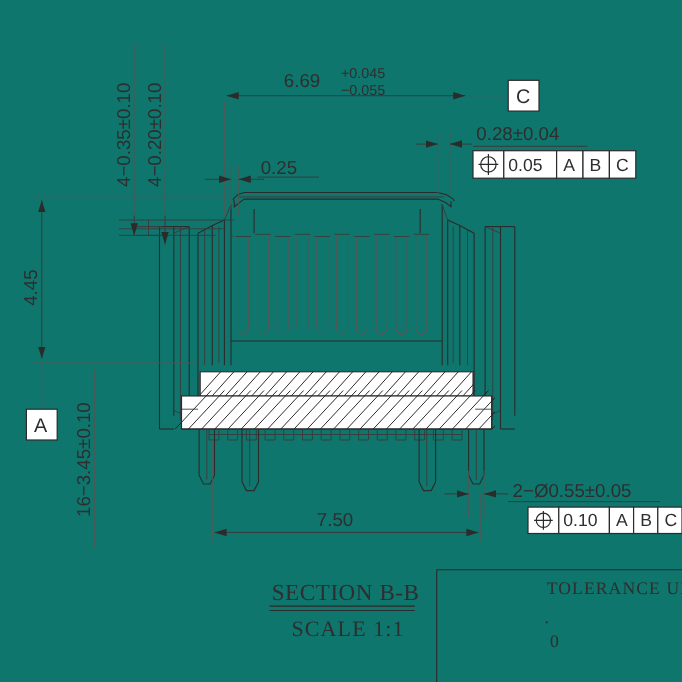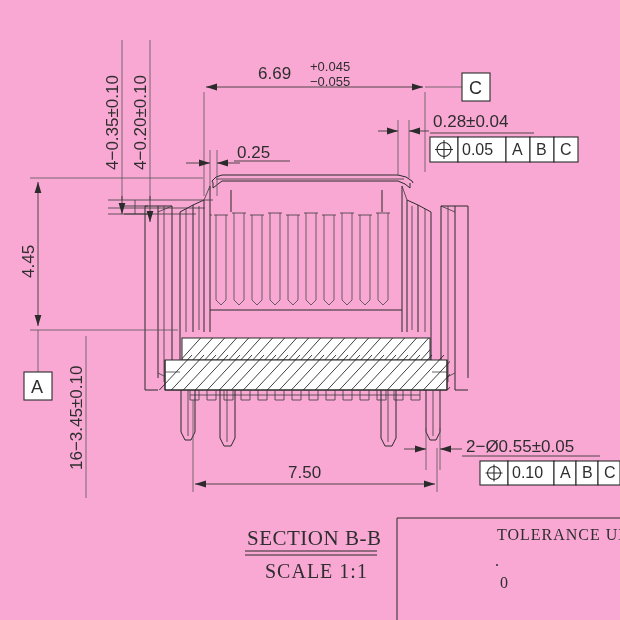--- a/index.html
+++ b/index.html
@@ -4,21 +4,21 @@
 <style>
   html, body {
     margin: 0;
     padding: 0;
     background: #ffffff;
   }
   #sheet {
     position: relative;
     width: 620px;
     height: 620px;
-    background: #f9a8d4;
+    background: #0f766e;
     font-family: "Liberation Sans", sans-serif;
     overflow: hidden;
   }
   svg.drawing {
     position: absolute;
     left: 0;
     top: 0;
     width: 620px;
     height: 620px;
   }

